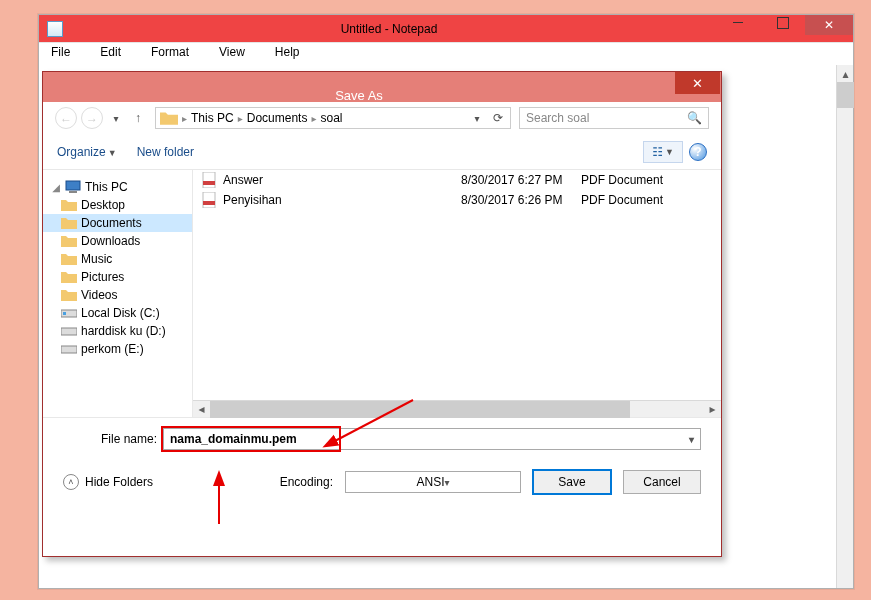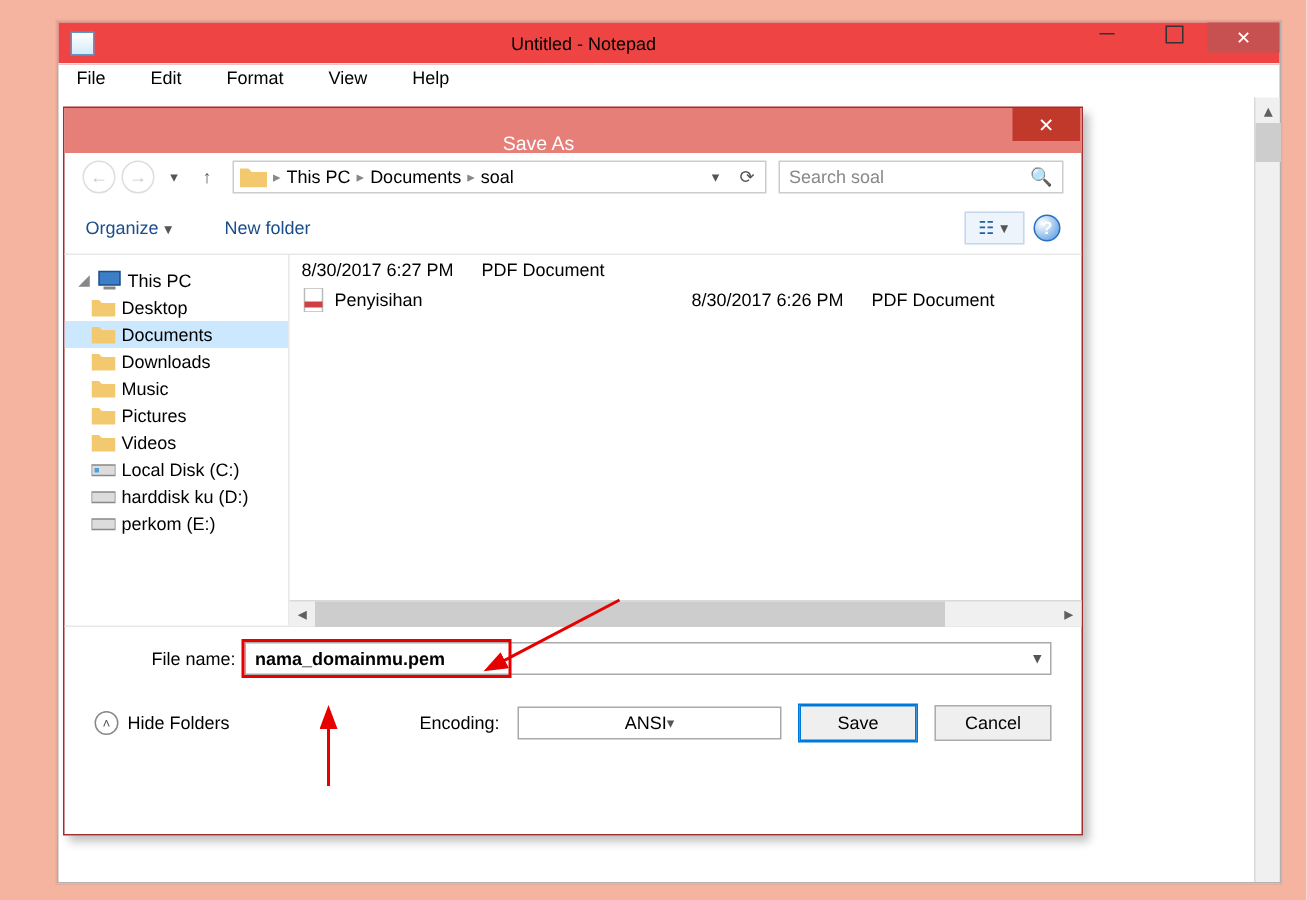--- a/index.html
+++ b/index.html
@@ -39,21 +39,21 @@
 .nav-up { width: 18px; display:flex;align-items:center;justify-content:center;color:#555; }
 .breadcrumb { flex: 1; height: 22px; border: 1px solid #ccc; display: flex; align-items: center; margin: 0 4px; }
 .bc-folder-ico { width: 18px; height: 16px; margin: 0 4px; }
 .bc-item { padding: 0 4px; color: #000; display:flex;align-items:center;gap:4px; }
 .bc-sep { color: #888; font-size:10px; }
 .bc-dd { width: 18px; text-align:center; color:#555;font-size:10px; }
 .bc-refresh { width: 24px; text-align: center; color:#555; }
 .searchbox { width: 190px; height: 22px; border: 1px solid #ccc; display: flex; align-items: center; padding: 0 6px; color: #888; }
 .search-ico { margin-left: auto; color:#888; }
 
-.sa-toolbar { height: 36px; display: flex; align-items: center; padding: 0 14px; gap: 33px; border-bottom: 1px solid #e8e8e8; }
+.sa-toolbar { height: 36px; display: flex; align-items: center; padding: 0 14px; gap: 20px; border-bottom: 1px solid #e8e8e8; }
 .tb-link { color: #1a4d8a; }
 .tb-chev { color:#555; font-size:9px; margin-left:2px; }
 .tb-right { margin-left:auto; display:flex; align-items:center; gap:6px; }
 .view-btn { width: 40px; height: 22px; border: 1px solid #c5d6ed; background:#eef4fb; display:flex;align-items:center;justify-content:center;color:#2362a2; }
 .help-btn { width: 18px; height: 18px; border-radius: 9px; border:1px solid #2b6fc3; background:radial-gradient(circle at 30% 30%, #fff, #4a94e0); color:#fff; display:flex;align-items:center;justify-content:center;font-weight:bold; }
 
 .sa-main { display: flex; height: 248px; border-bottom: 1px solid #e8e8e8; }
 .tree { width: 150px; border-right: 1px solid #e8e8e8; padding: 8px 0; overflow:hidden; }
 .tree-item { display: flex; align-items: center; gap: 4px; padding: 2px 4px 2px 18px; color:#000; white-space:nowrap; }
 .tree-item.root { padding-left: 8px; font-weight: normal; }
@@ -236,20 +236,27 @@
           <svg class="tree-ico" viewBox="0 0 16 14">
             <rect x="0" y="4" width="16" height="7" fill="#dcdcdc" stroke="#888"></rect>
           </svg>
           <span>perkom (E:)</span>
         </div>
     </div>
 
     <div class="filelist">
       <div class="fl-body">
         <div class="fl-row">
+          <div class="fl-col name">
+              <svg class="file-ico" viewBox="0 0 16 16">
+                <rect class="pdf-svg-a" x="2" y="0" width="12" height="16"></rect>
+                <rect class="pdf-svg-b" x="2" y="9" width="12" height="4"></rect>
+              </svg>
+              <span>Answer</span>
+            </div>
           <div class="fl-col date">8/30/2017 6:27 PM</div>
           <div class="fl-col type">PDF Document</div>
         </div>
         <div class="fl-row">
           <div class="fl-col name">
               <svg class="file-ico" viewBox="0 0 16 16">
                 <rect class="pdf-svg-a" x="2" y="0" width="12" height="16"></rect>
                 <rect class="pdf-svg-b" x="2" y="9" width="12" height="4"></rect>
               </svg>
               <span>Penyisihan</span>

